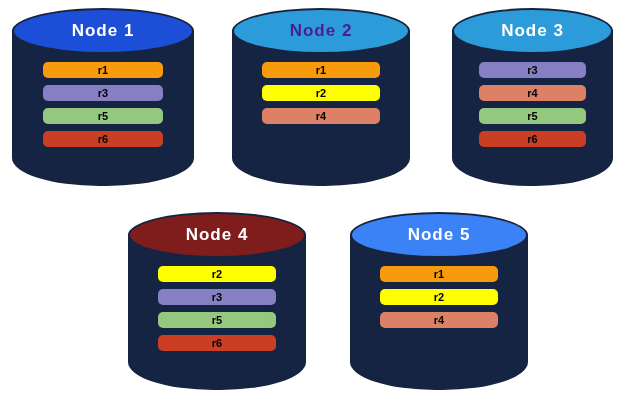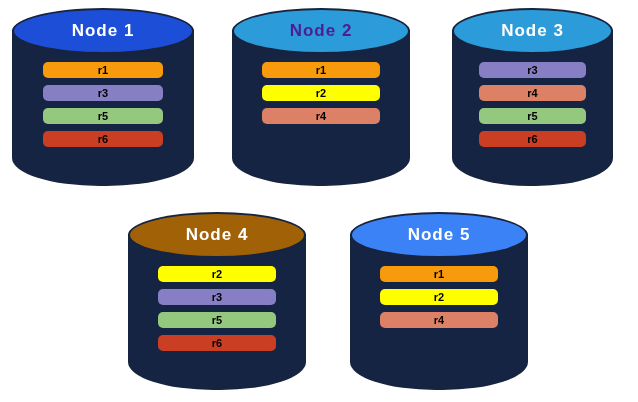--- a/index.html
+++ b/index.html
@@ -124,21 +124,21 @@
       </div>
     </div>
     <div class="node" style="left: 128px; top: 212px; width: 178px; height: 178px;">
       <div class="cyl-body" style="background: rgb(22, 36, 68); border-color: rgb(23, 36, 63);"></div>
       <div class="bars">
         <div class="bar" style="background: rgb(255, 255, 0); color: rgb(0, 0, 0);">r2</div>
         <div class="bar" style="background: rgb(135, 127, 196); color: rgb(0, 0, 0);">r3</div>
         <div class="bar" style="background: rgb(147, 200, 126); color: rgb(0, 0, 0);">r5</div>
         <div class="bar" style="background: rgb(202, 63, 35); color: rgb(0, 0, 0);">r6</div>
       </div>
-      <div class="cyl-top" style="background: #a16207; border-color: rgb(23, 36, 63);">
+      <div class="cyl-top" style="background: #7f1d1d; border-color: rgb(23, 36, 63);">
         <div class="cyl-title" style="color: rgb(255, 255, 255);">Node  4</div>
       </div>
     </div>
     <div class="node" style="left: 350px; top: 212px; width: 178px; height: 178px;">
       <div class="cyl-body" style="background: rgb(22, 36, 68); border-color: rgb(23, 36, 63);"></div>
       <div class="bars">
         <div class="bar" style="background: rgb(247, 155, 12); color: rgb(0, 0, 0);">r1</div>
         <div class="bar" style="background: rgb(255, 255, 0); color: rgb(0, 0, 0);">r2</div>
         <div class="bar" style="background: rgb(220, 128, 102); color: rgb(0, 0, 0);">r4</div>
       </div>

